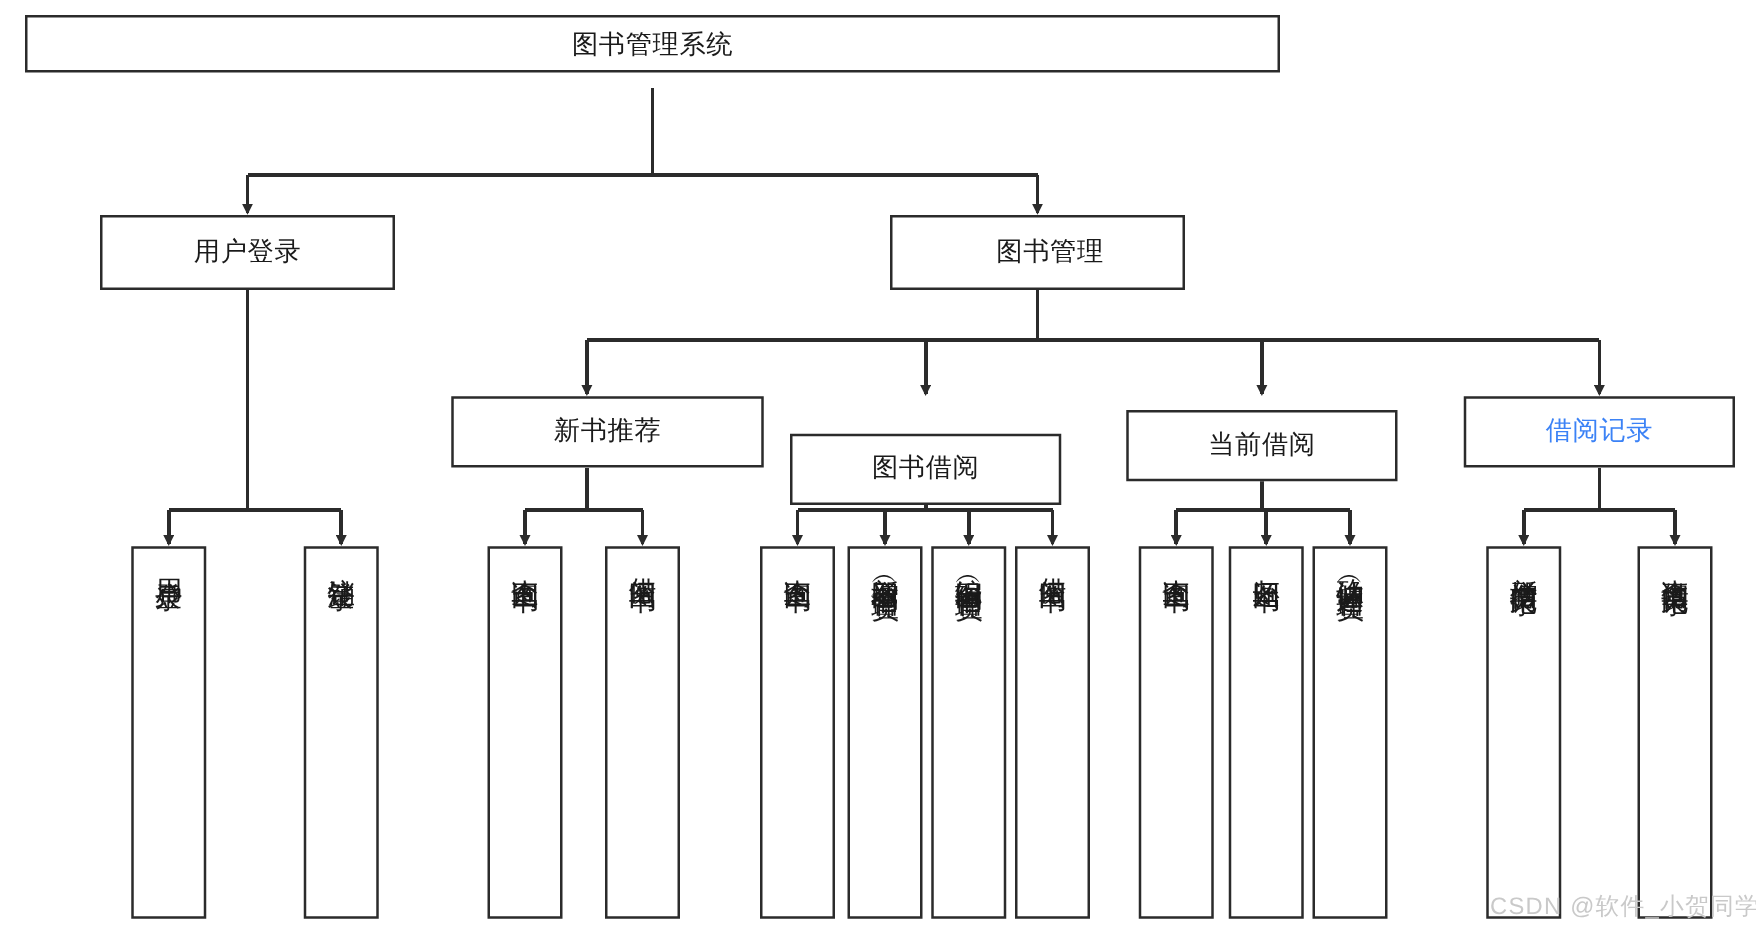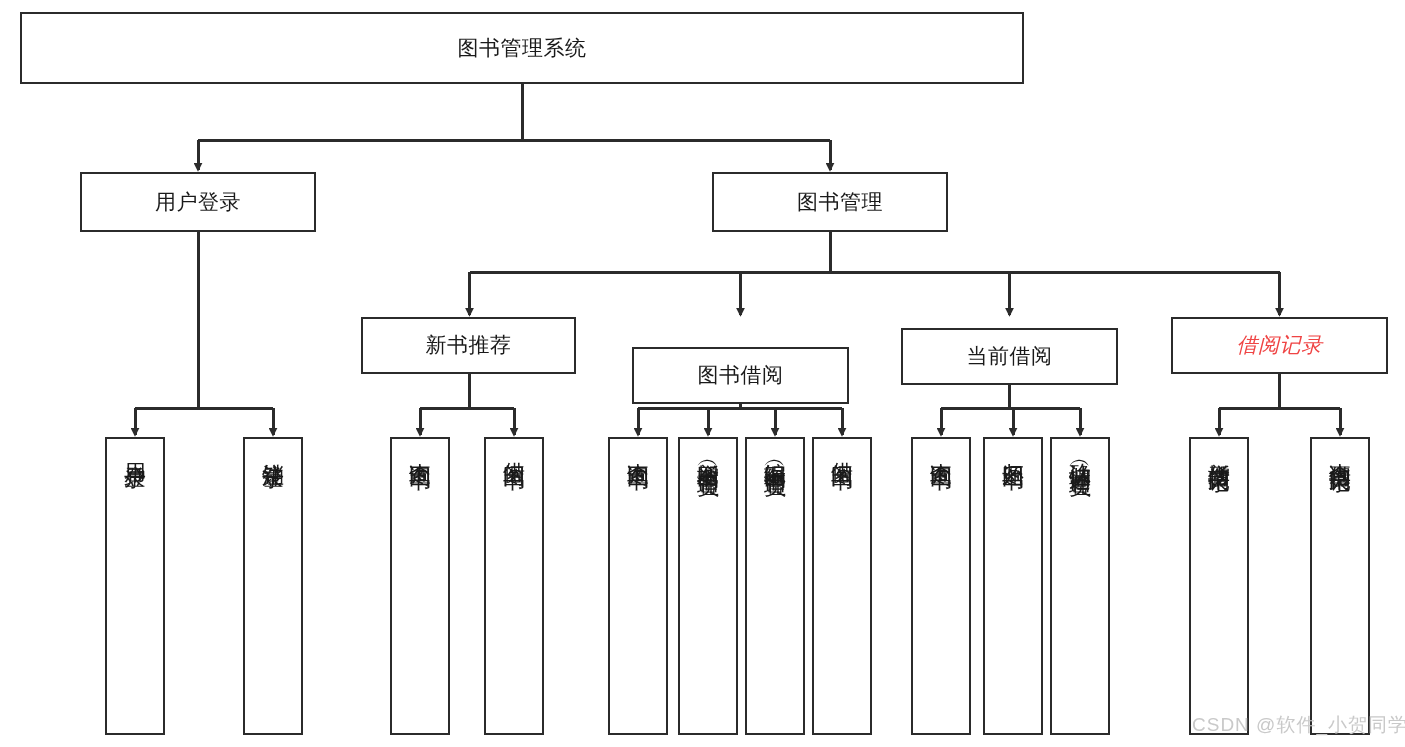--- a/index.html
+++ b/index.html
@@ -103,40 +103,40 @@
       <line x1="941" y1="408" x2="1080" y2="408" stroke="#2b2b2b" stroke-width="3" shape-rendering="crispEdges"></line>
       <line x1="941" y1="408" x2="941" y2="435" stroke="#2b2b2b" stroke-width="3" shape-rendering="crispEdges" marker-end="url(#arrowhead)"></line>
       <line x1="1013" y1="408" x2="1013" y2="435" stroke="#2b2b2b" stroke-width="3" shape-rendering="crispEdges" marker-end="url(#arrowhead)"></line>
       <line x1="1080" y1="408" x2="1080" y2="435" stroke="#2b2b2b" stroke-width="3" shape-rendering="crispEdges" marker-end="url(#arrowhead)"></line>
       <line x1="1279.5" y1="374" x2="1279.5" y2="408" stroke="#2b2b2b" stroke-width="3" shape-rendering="crispEdges"></line>
       <line x1="1219" y1="408" x2="1340" y2="408" stroke="#2b2b2b" stroke-width="3" shape-rendering="crispEdges"></line>
       <line x1="1219" y1="408" x2="1219" y2="435" stroke="#2b2b2b" stroke-width="3" shape-rendering="crispEdges" marker-end="url(#arrowhead)"></line>
       <line x1="1340" y1="408" x2="1340" y2="435" stroke="#2b2b2b" stroke-width="3" shape-rendering="crispEdges" marker-end="url(#arrowhead)"></line>
     </svg>
   <div id="node-layer">
-      <div class="node-box horizontal" style="left: 20px; top: 12px; width: 1004px; height: 72px; border-color: rgb(43, 43, 43); background: rgb(255, 255, 255); font-family: Liberation Serif, serif;">
+      <div class="node-box horizontal" style="left: 20px; top: 12px; width: 1004px; height: 46px; border-color: rgb(43, 43, 43); background: rgb(255, 255, 255); font-family: Liberation Serif, serif;">
         <span class="node-label" style="color: rgb(26, 26, 26);">图书管理系统</span>
       </div>
       <div class="node-box horizontal" style="left: 80px; top: 172px; width: 236px; height: 60px; border-color: rgb(43, 43, 43); background: rgb(255, 255, 255);">
         <span class="node-label" style="color: rgb(26, 26, 26);">用户登录</span>
       </div>
       <div class="node-box horizontal" style="left: 712px; top: 172px; width: 236px; height: 60px; border-color: rgb(43, 43, 43); background: rgb(255, 255, 255); padding-left: 20px;">
         <span class="node-label" style="color: rgb(26, 26, 26);">图书管理</span>
       </div>
-      <div class="node-box horizontal" style="left: 361px; top: 317px; width: 215px; height: 57px; border-color: rgb(43, 43, 43); background: rgb(255, 255, 255);">
+      <div class="node-box horizontal" style="left: 361px; top: 317px; width: 250px; height: 57px; border-color: rgb(43, 43, 43); background: rgb(255, 255, 255);">
         <span class="node-label" style="color: rgb(26, 26, 26);">新书推荐</span>
       </div>
       <div class="node-box horizontal" style="left: 632px; top: 317px; width: 217px; height: 57px; border-color: rgb(43, 43, 43); background: rgb(255, 255, 255); margin-top: 30px;">
         <span class="node-label" style="color: rgb(26, 26, 26);">图书借阅</span>
       </div>
       <div class="node-box horizontal" style="left: 901px; top: 317px; width: 217px; height: 57px; border-color: rgb(43, 43, 43); background: rgb(255, 255, 255); margin-top: 11px;">
         <span class="node-label" style="color: rgb(26, 26, 26);">当前借阅</span>
       </div>
       <div class="node-box horizontal" style="left: 1171px; top: 317px; width: 217px; height: 57px; border-color: rgb(43, 43, 43); background: rgb(255, 255, 255);">
-        <span class="node-label" style="color: #ef4444; font-style: italic;">借阅记录</span>
+        <span class="node-label" style="color: #3b82f6;">借阅记录</span>
       </div>
       <div class="node-box vertical" style="left: 105px; top: 437px; width: 60px; height: 298px; border-color: rgb(43, 43, 43); background: rgb(255, 255, 255);">
         <span class="node-label" style="color: rgb(26, 26, 26);">用户登录</span>
       </div>
       <div class="node-box vertical" style="left: 243px; top: 437px; width: 60px; height: 298px; border-color: rgb(43, 43, 43); background: rgb(255, 255, 255);">
         <span class="node-label" style="color: rgb(26, 26, 26);">注销登录</span>
       </div>
       <div class="node-box vertical" style="left: 390px; top: 437px; width: 60px; height: 298px; border-color: rgb(43, 43, 43); background: rgb(255, 255, 255);">
         <span class="node-label" style="color: rgb(26, 26, 26);">查询图书</span>
       </div>

